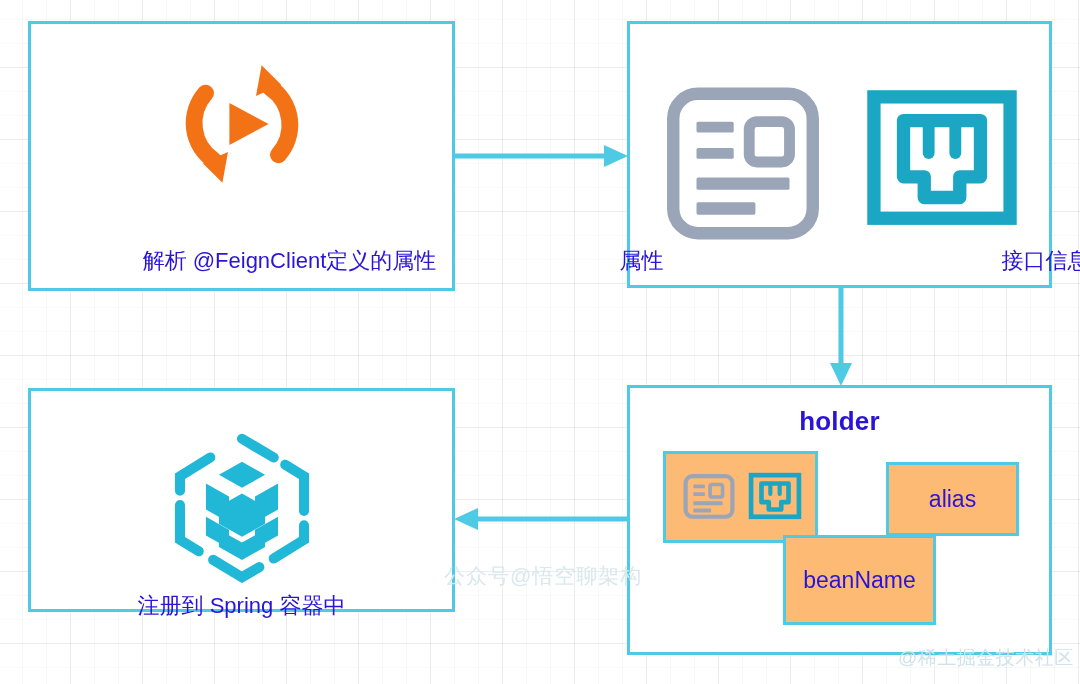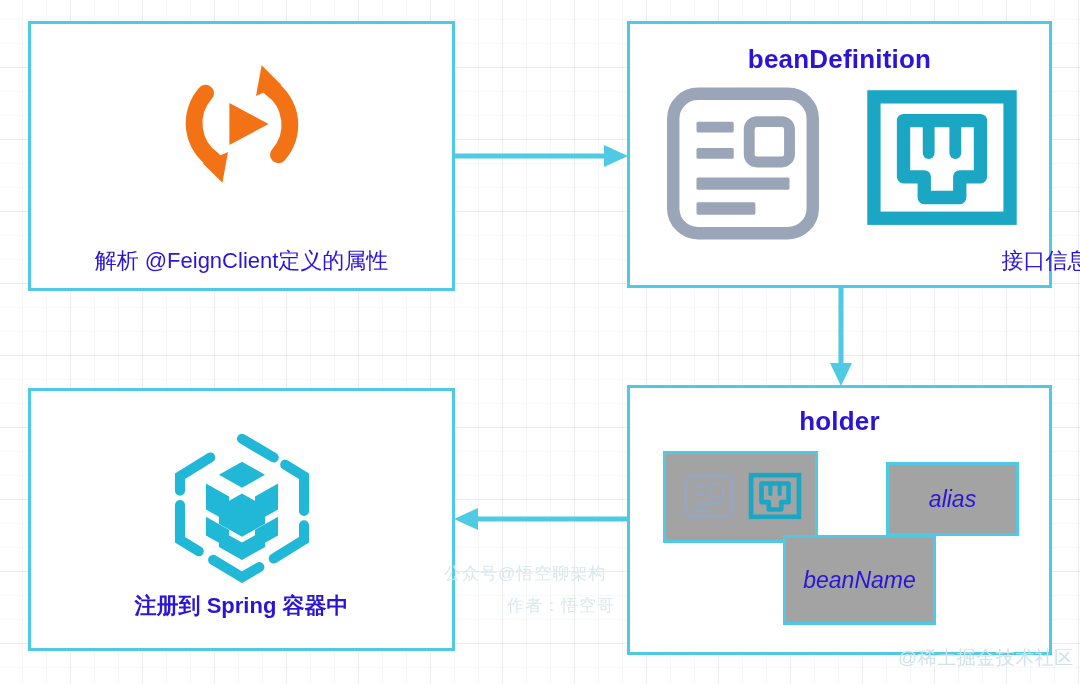--- a/index.html
+++ b/index.html
@@ -44,87 +44,86 @@
     position: absolute;
     width: 100%;
     text-align: center;
     color: #2A14D8;
     font-size: 22px;
   }
 
   .subbox {
     position: absolute;
     box-sizing: border-box;
-    background: #a3a3a3;
+    background: #fdba74;
     border: 3px solid #4ECAE4;
     display: flex;
     align-items: center;
     justify-content: center;
-    font-style: italic;
   }
   .subbox span {
     color: #2A14D8;
     font-size: 23px;
   }
 
   .icon-wrap { position: absolute; }
 
   .arrow { position: absolute; }
 
   .wm {
     position: absolute;
     color: #D9E8EC;
-    font-size: 17px;
+    font-size: 21px;
     white-space: nowrap;
     letter-spacing: 1px;
     pointer-events: none;
   }
   .wm-br {
     position: absolute;
     color: #CFE3E9;
     font-size: 19px;
     white-space: nowrap;
     letter-spacing: 0.5px;
     pointer-events: none;
   }
 </style>
 </head>
 <body>
 
 <div id="canvas">
 
-  <div class="box" style="left:28px; top:21px; width:427px; height:270px;">
+  <div class="box" style="left:28px; top:21px; width:427px; height:270px;padding-left:48px;">
 
     <div class="icon-wrap" style="left:50%; top:30px; transform:translateX(-50%); width:140px; height:140px;">
       <svg viewBox="0 0 100 100" width="140" height="140">
         <path d="M24 28 A32 32 0 0 0 30 76" fill="none" stroke="#F47216" stroke-width="12" stroke-linecap="round"></path>
         <path d="M70 24 A32 32 0 0 1 76 72" fill="none" stroke="#F47216" stroke-width="12" stroke-linecap="round"></path>
         <path d="M64 8 L78 22 L60 30 Z" fill="#F47216"></path>
         <path d="M36 92 L22 78 L40 70 Z" fill="#F47216"></path>
         <path d="M41 35 L69 50 L41 65 Z" fill="#F47216"></path>
       </svg>
     </div>
 
     <div class="cap" style="top:222px;">解析 @FeignClient定义的属性</div>
   </div>
 
   <div class="box" style="left:627px; top:21px; width:425px; height:267px;">
 
-    <div class="box-title" style="top:20px;">beanDefinition</div>
 
     <div class="icon-wrap" style="left:34px; top:62px; width:158px; height:155px;">
       <svg viewBox="0 0 100 100" width="158" height="155">
         <rect x="5" y="5" width="90" height="90" rx="16" ry="16" fill="none" stroke="#9AA5B8" stroke-width="8"></rect>
         <rect x="20" y="23" width="24" height="7" rx="1" fill="#9AA5B8"></rect>
         <rect x="20" y="40" width="24" height="7" rx="1" fill="#9AA5B8"></rect>
         <rect x="54" y="23" width="26" height="26" rx="5" fill="none" stroke="#9AA5B8" stroke-width="7"></rect>
         <rect x="20" y="59" width="60" height="8" rx="1" fill="#9AA5B8"></rect>
         <rect x="20" y="75" width="38" height="8" rx="1" fill="#9AA5B8"></rect>
       </svg>
     </div>
+    <div class="cap" style="left:-198px; top:222px;">属性</div>
 
     <div class="icon-wrap" style="left:236px; top:64px; width:152px; height:148px;">
       <svg viewBox="0 0 100 100" width="152" height="148">
         <rect x="4" y="6" width="92" height="82" fill="none" stroke="#1BA7C4" stroke-width="9"></rect>
         <path d="M24 22 L76 22 L76 60 L62 60 L62 74 L38 74 L38 60 L24 60 Z" fill="none" stroke="#1BA7C4" stroke-width="9" stroke-linejoin="round"></path>
         <line x1="41" y1="24" x2="41" y2="44" stroke="#1BA7C4" stroke-width="8" stroke-linecap="round"></line>
         <line x1="59" y1="24" x2="59" y2="44" stroke="#1BA7C4" stroke-width="8" stroke-linecap="round"></line>
       </svg>
     </div>
     <div class="cap" style="left:206px; top:222px;">接口信息</div>
@@ -157,21 +156,21 @@
 
     <div class="subbox" style="left:256px; top:74px; width:133px; height:74px;">
       <span>alias</span>
     </div>
 
     <div class="subbox" style="left:153px; top:147px; width:153px; height:90px;">
       <span>beanName</span>
     </div>
   </div>
 
-  <div class="box" style="left:28px; top:388px; width:427px; height:263px;font-weight:bold;">
+  <div class="box" style="left:28px; top:388px; width:427px; height:224px;">
 
     <div class="icon-wrap" style="left:50%; top:42px; transform:translateX(-50%); width:145px; height:150px;">
       <svg viewBox="0 0 100 104" width="145" height="150">
         <g fill="none" stroke="#21B8D8" stroke-width="7" stroke-linecap="round">
           <path d="M50 4 L72 17"></path>
           <path d="M80 22 L93 30 L93 54"></path>
           <path d="M93 64 L93 74 L72 87"></path>
           <path d="M62 93 L50 100 L30 88"></path>
           <path d="M20 82 L7 74 L7 50"></path>
           <path d="M7 40 L7 30 L28 17"></path>
@@ -206,16 +205,15 @@
   </div>
 
   <div class="arrow" style="left:450px; top:505px; width:182px; height:28px;">
     <svg width="182" height="28" viewBox="0 0 182 28">
       <line x1="180" y1="14" x2="22" y2="14" stroke="#4ECAE4" stroke-width="5"></line>
       <path d="M4 14 L28 3 L28 25 Z" fill="#4ECAE4"></path>
     </svg>
   </div>
 
   <div class="wm" style="left:444px; top:562px;">公众号@悟空聊架构</div>
-  <div class="wm" style="left:507px; top:594px;">作者：悟空哥</div>
   <div class="wm-br" style="left:898px; top:645px;">@稀土掘金技术社区</div>
 
 </div>
 
 </body></html>

